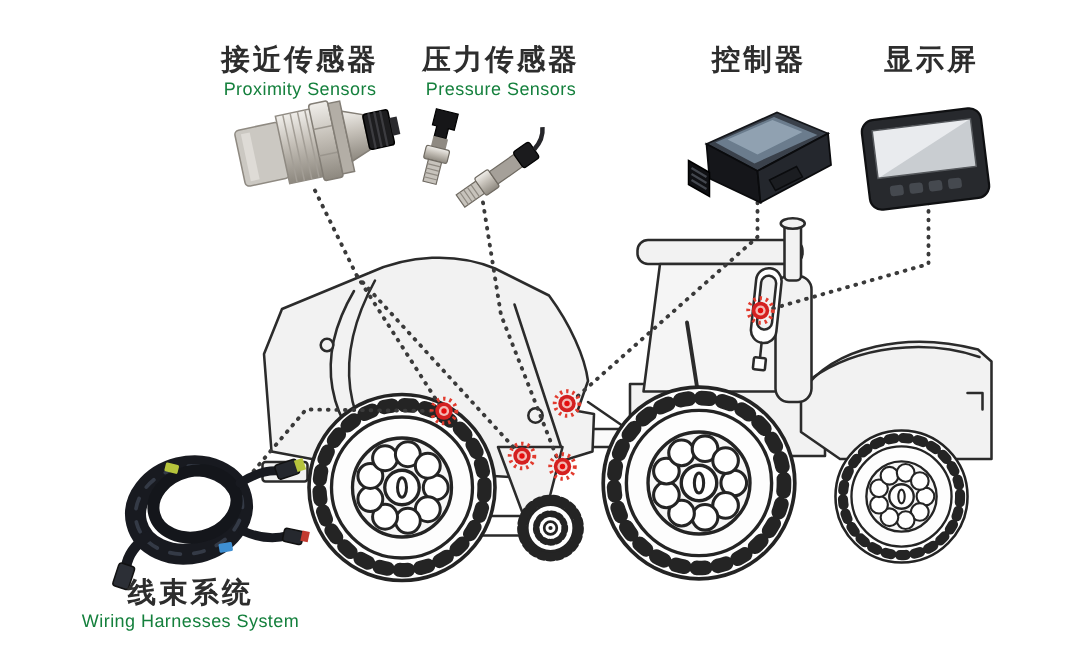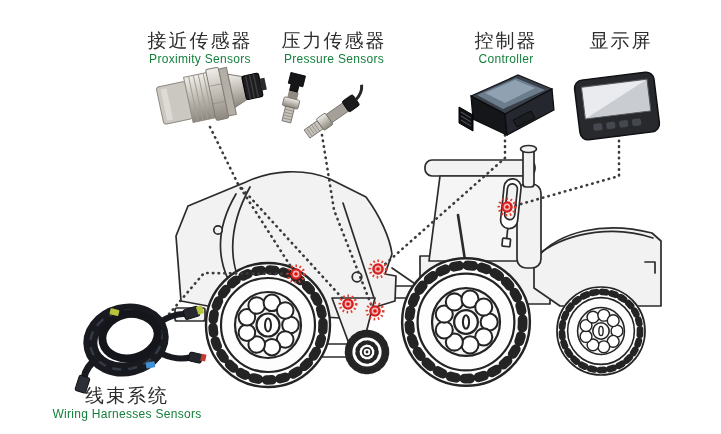--- a/index.html
+++ b/index.html
@@ -3,21 +3,21 @@
 <meta charset="utf-8">
 <style>
   html,body { margin:0; padding:0; background:#fff; }
   #stage {
     position:relative; width:721px; height:434px; overflow:hidden;
     background:#ffffff;
     font-family:"Liberation Sans","DejaVu Sans",sans-serif;
   }
   #scene { position:absolute; left:0; top:0; }
   .label { position:absolute; text-align:center; pointer-events:none; }
-  .label .cn { font-size:19px; font-weight:normal; color:#2d2d2d; letter-spacing:2px; line-height:1.15; }
+  .label .cn { font-size:19px; font-weight:bold; color:#2d2d2d; letter-spacing:2px; line-height:1.15; }
   .label .en { font-size:12px; color:#15803d; letter-spacing:0.3px; margin-top:0px; }
   #label-proximity { left:105px; top:30px; width:190px; }
   #label-pressure  { left:239px; top:30px; width:190px; }
   #label-controller{ left:416px; top:30px; width:180px; }
   #label-displayer { left:531px; top:30px; width:180px; }
   #label-harness   { left:27px;  top:385px; width:200px;text-align:center; }
   .dotted-line {
     fill:none; stroke:#3a3a3a; stroke-width:2.6;
     stroke-dasharray:0.5 5.2; stroke-linecap:round; stroke-linejoin:round;
   }
@@ -213,22 +213,21 @@
   <div class="label" id="label-proximity">
     <div class="cn">接近传感器</div>
     <div class="en">Proximity Sensors</div>
   </div>
   <div class="label" id="label-pressure">
     <div class="cn">压力传感器</div>
     <div class="en">Pressure Sensors</div>
   </div>
   <div class="label" id="label-controller">
     <div class="cn">控制器</div>
-    <div class="en">Controller</div>
   </div>
   <div class="label" id="label-displayer">
     <div class="cn">显示屏</div>
   </div>
   <div class="label" id="label-harness">
     <div class="cn">线束系统</div>
-    <div class="en">Wiring Harnesses Sensors</div>
+    <div class="en">Wiring Harnesses System</div>
   </div>
 </div>
 
 </body></html>

